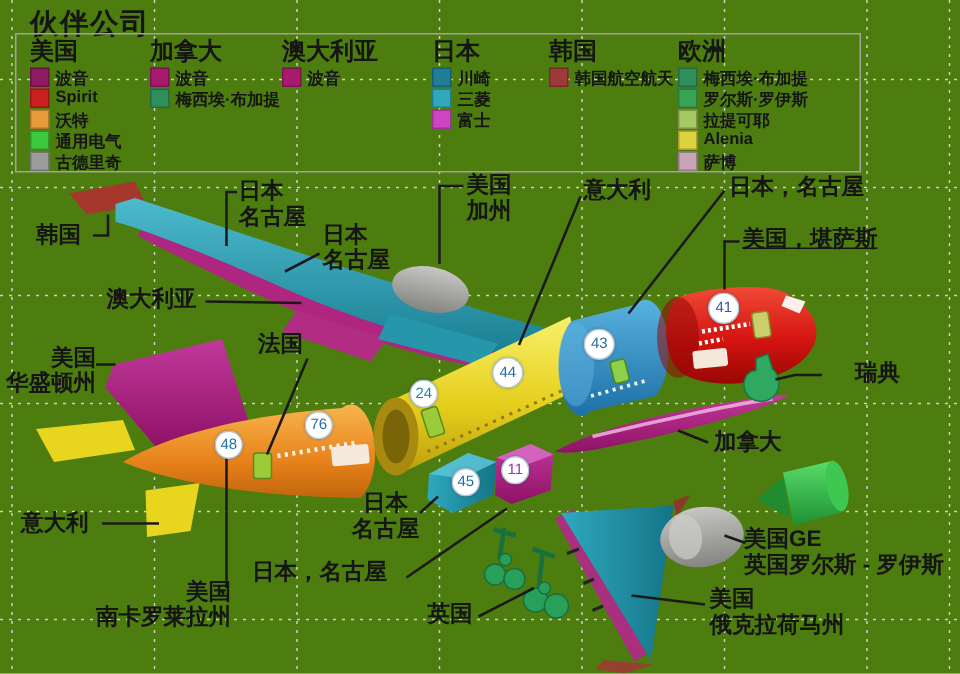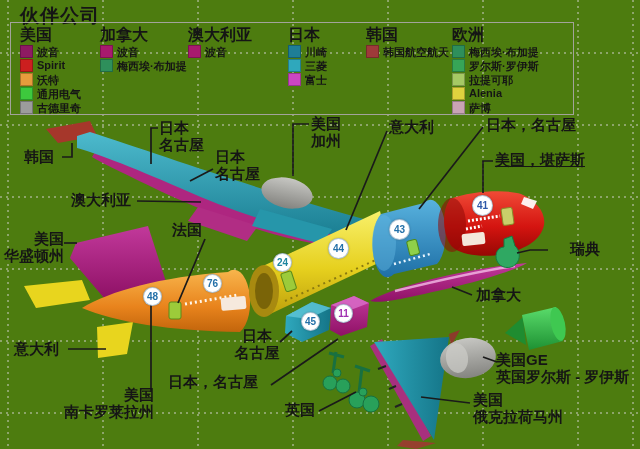--- a/index.html
+++ b/index.html
@@ -14,21 +14,21 @@
   .litem{display:flex;align-items:flex-start;gap:4px;height:13px;margin-top:1px;}
   .sw{width:11px;height:11px;display:inline-block;border:1px solid rgba(0,0,0,.25);flex:0 0 auto;}
   .ltext{font-size:11px;font-weight:bold;white-space:nowrap;}
   
   .cl{position:absolute;font-size:15px;font-weight:bold;line-height:1.12;white-space:pre-line;}
   .cl.right{text-align:right;}
   .cl.center{text-align:center;}
   
   .badge{position:absolute;background:#fff;border:1px solid rgba(30,90,140,.35);border-radius:50%;
          display:flex;align-items:center;justify-content:center;
-         font-size:10px;font-weight:bold;box-shadow:0 0 2px rgba(0,0,0,.25);}
+         font-size:10px;font-weight:normal;box-shadow:0 0 2px rgba(0,0,0,.25);}
 </style>
 </head>
 <body>
 
 <div class="stage">
 
   <svg width="640" height="449" viewBox="0 0 640 449">
     <defs>
       <linearGradient id="gTeal" x1="0" y1="0" x2="0" y2="1">
           <stop offset="0" stop-color="#4DBACD"></stop>

